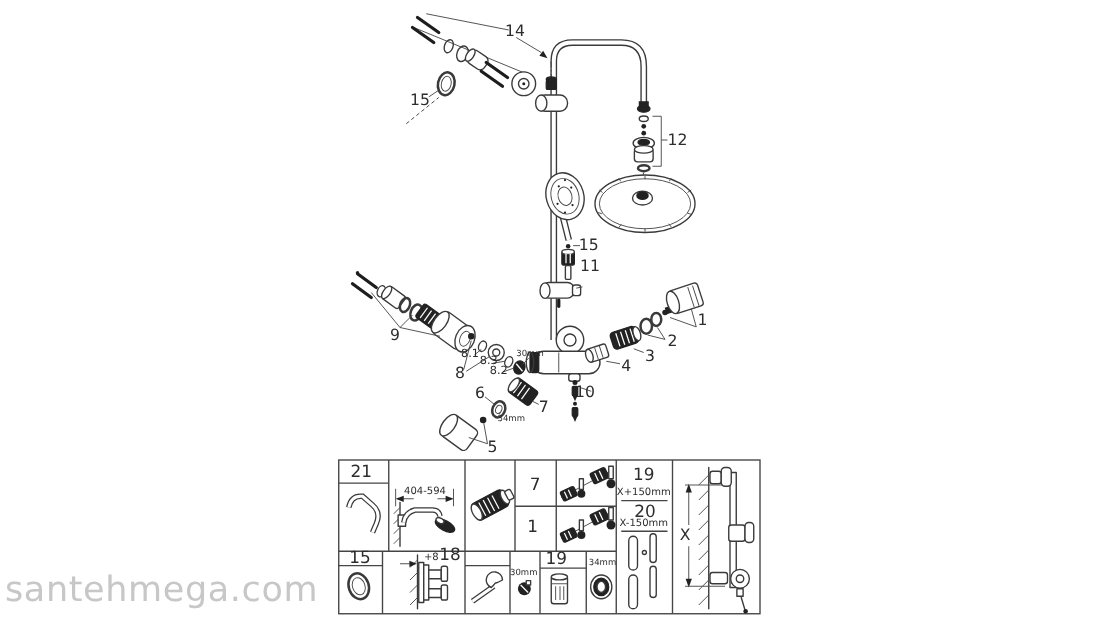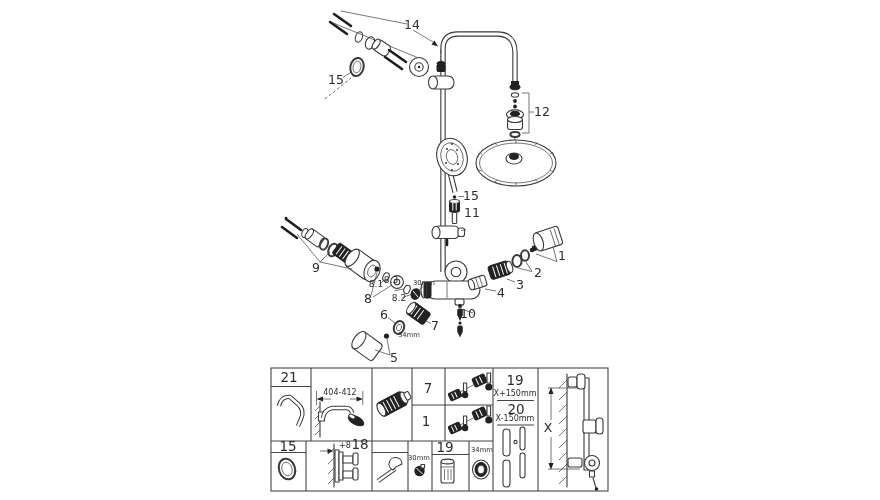--- a/index.html
+++ b/index.html
@@ -443,44 +443,45 @@
   </g>
 </svg>
 
 <span class="lbl" style="left:412px;top:25px">14</span>
 <span class="lbl" style="left:336px;top:80px">15</span>
 <span class="lbl" style="left:542px;top:112px">12</span>
 <span class="lbl" style="left:471px;top:196px">15</span>
 <span class="lbl" style="left:472px;top:213px">11</span>
 <span class="lbl" style="left:316px;top:268px">9</span>
 <span class="lbl s9" style="left:376px;top:284px">8.1</span>
-<span class="lbl s9" style="left:391px;top:280px">8.3</span>
+<span class="lbl s9" style="left:391px;top:290px">8.3</span>
 <span class="lbl" style="left:368px;top:299px">8</span>
 <span class="lbl s9" style="left:399px;top:298px">8.2</span>
 <span class="lbl s7" style="left:424px;top:283px">30mm</span>
 <span class="lbl" style="left:384px;top:315px">6</span>
 <span class="lbl s7" style="left:409px;top:335px">34mm</span>
 <span class="lbl" style="left:435px;top:326px">7</span>
 <span class="lbl" style="left:394px;top:358px">5</span>
 <span class="lbl" style="left:468px;top:314px">10</span>
 <span class="lbl" style="left:501px;top:293px">4</span>
 <span class="lbl" style="left:520px;top:285px">3</span>
 <span class="lbl" style="left:538px;top:273px">2</span>
 <span class="lbl" style="left:562px;top:256px">1</span>
 
 <span class="lbl s13" style="left:289px;top:378px">21</span>
-<span class="lbl s8" style="left:340px;top:393px">404-412</span>
+<span class="lbl s8" style="left:340px;top:393px">404-594</span>
 <span class="lbl s13" style="left:428px;top:389px">7</span>
 <span class="lbl s13" style="left:426px;top:422px">1</span>
 <span class="lbl s13" style="left:515px;top:381px">19</span>
 <span class="lbl s8" style="left:515px;top:394px">X+150mm</span>
 <span class="lbl s13" style="left:516px;top:410px">20</span>
 <span class="lbl s8" style="left:515px;top:419px">X-150mm</span>
 <span class="lbl" style="left:548px;top:428px">X</span>
 <span class="lbl s13" style="left:288px;top:447px">15</span>
 <span class="lbl s8" style="left:345px;top:446px">+8</span>
 <span class="lbl s13" style="left:360px;top:445px">18</span>
 <span class="lbl s7" style="left:419px;top:458px">30mm</span>
 <span class="lbl s13" style="left:445px;top:448px">19</span>
 <span class="lbl s7" style="left:482px;top:450px">34mm</span>
 
+<div class="watermark">santehmega.com</div>
 
 </div>
 
 </body></html>

